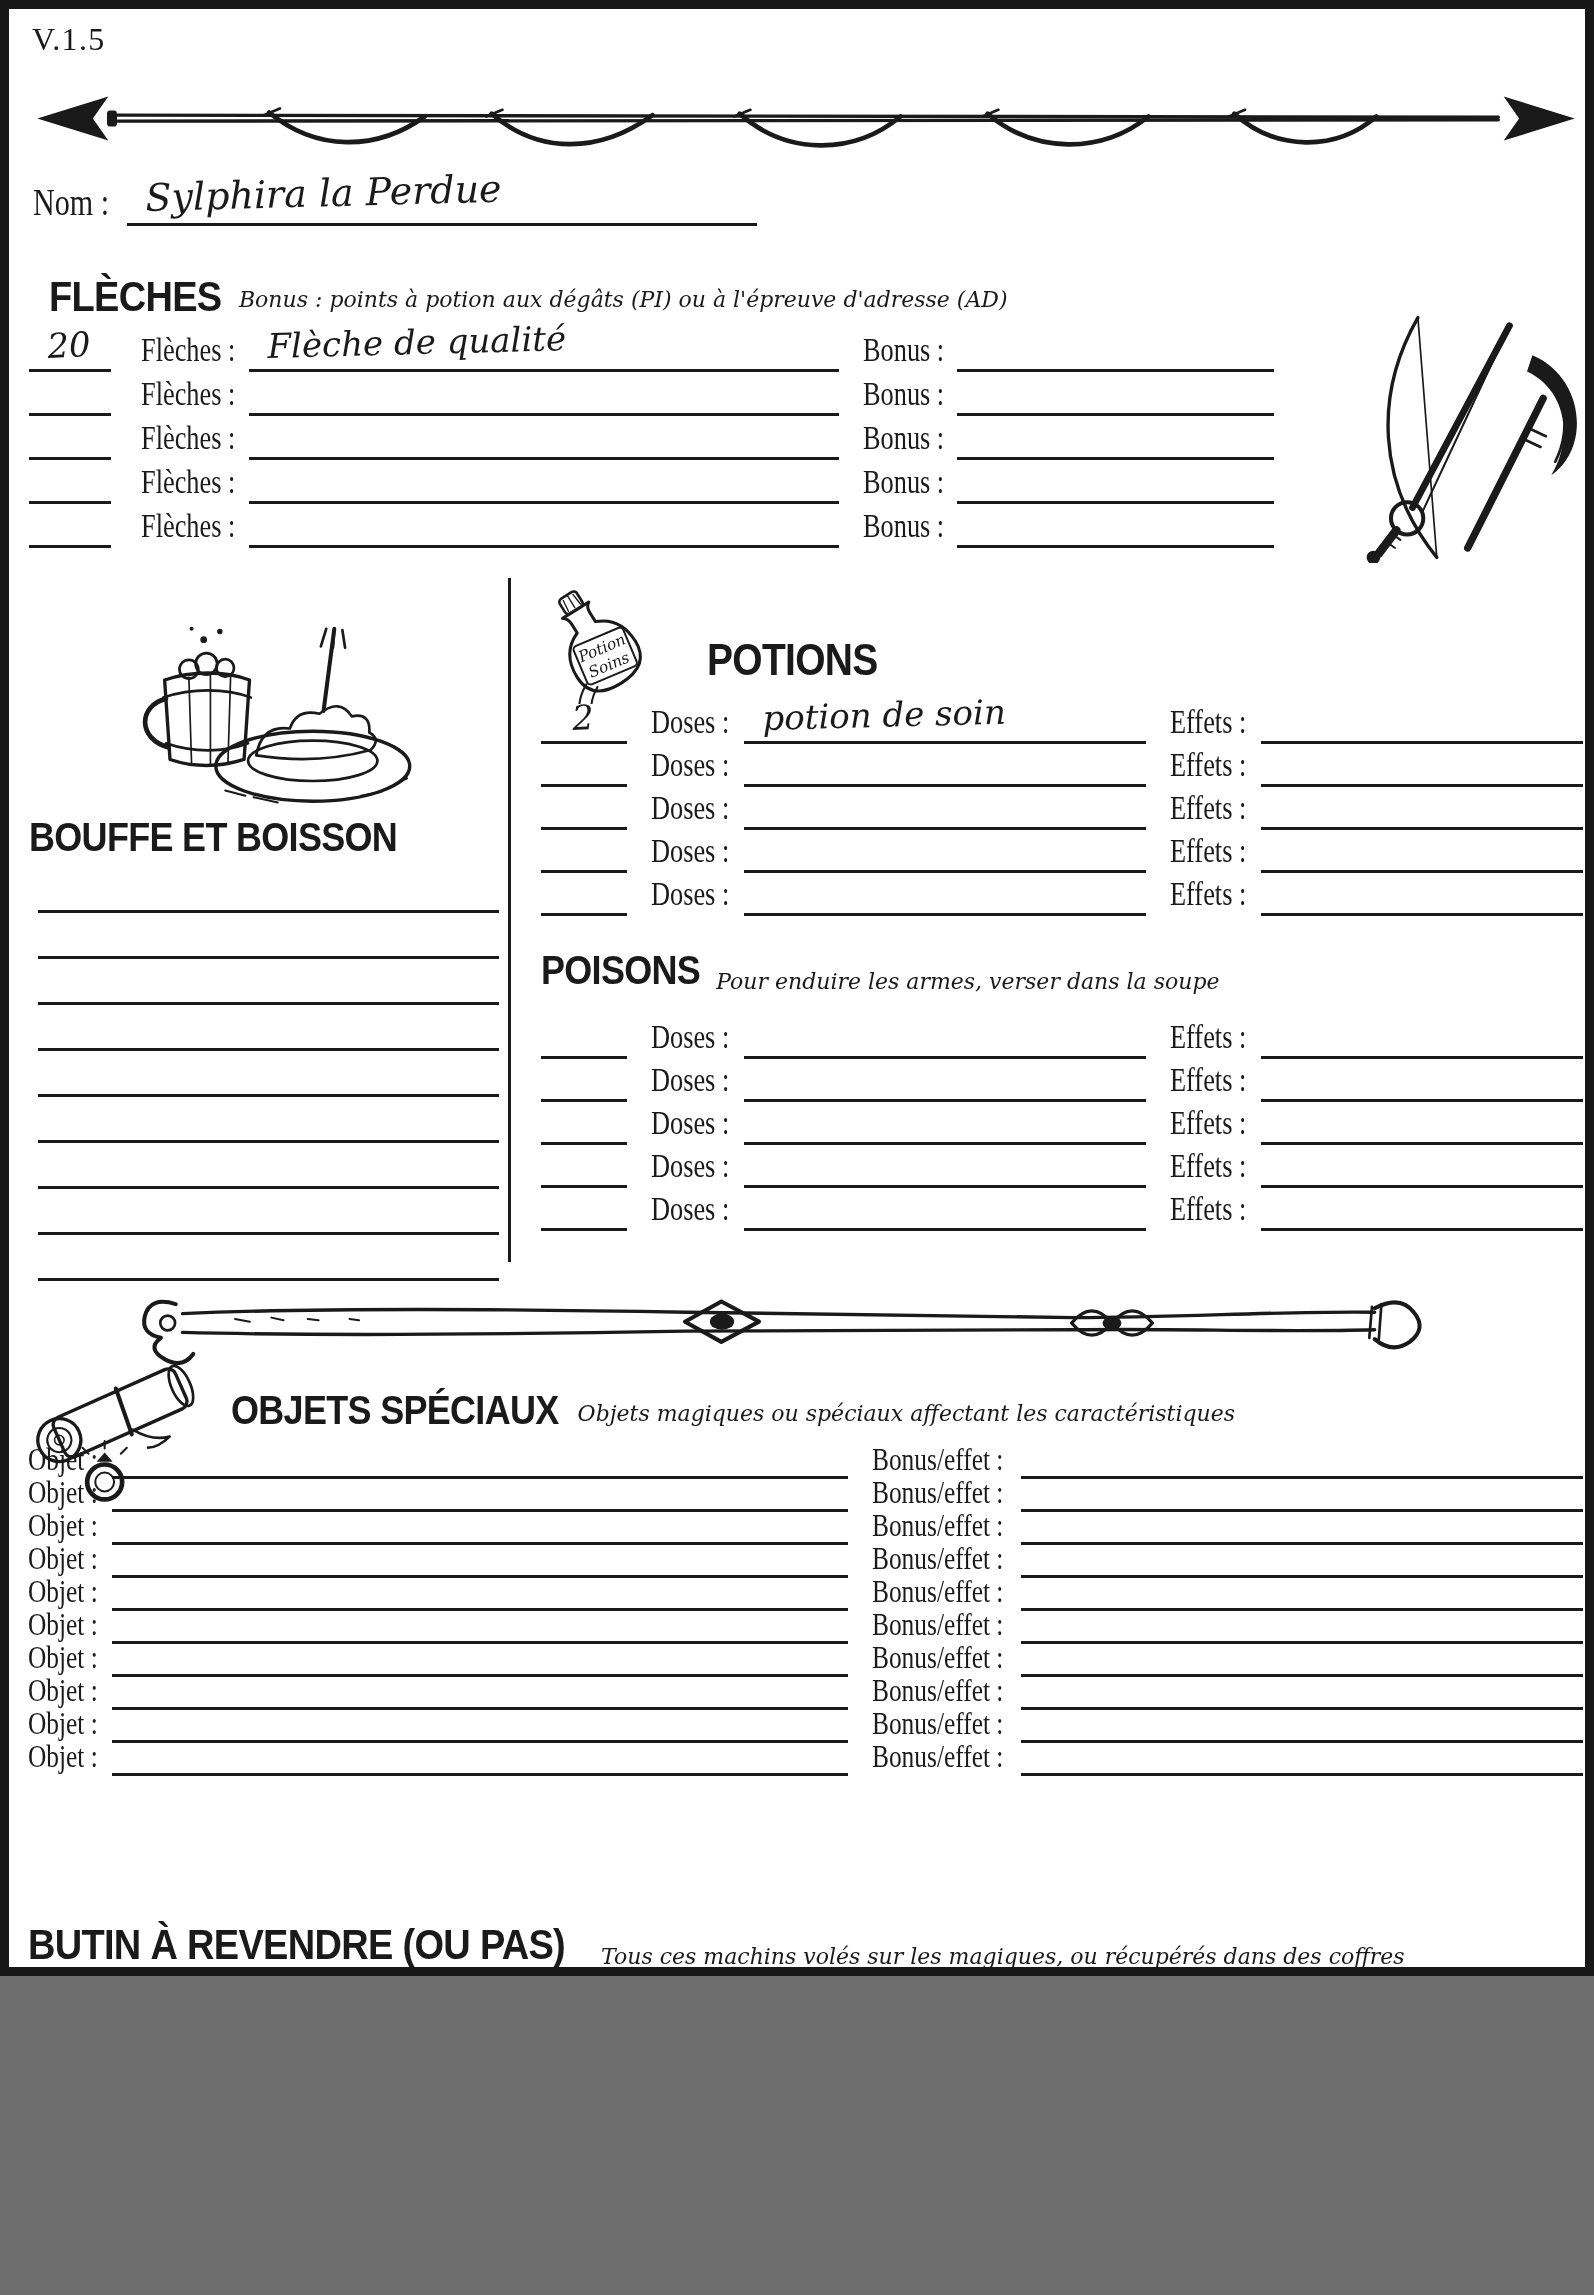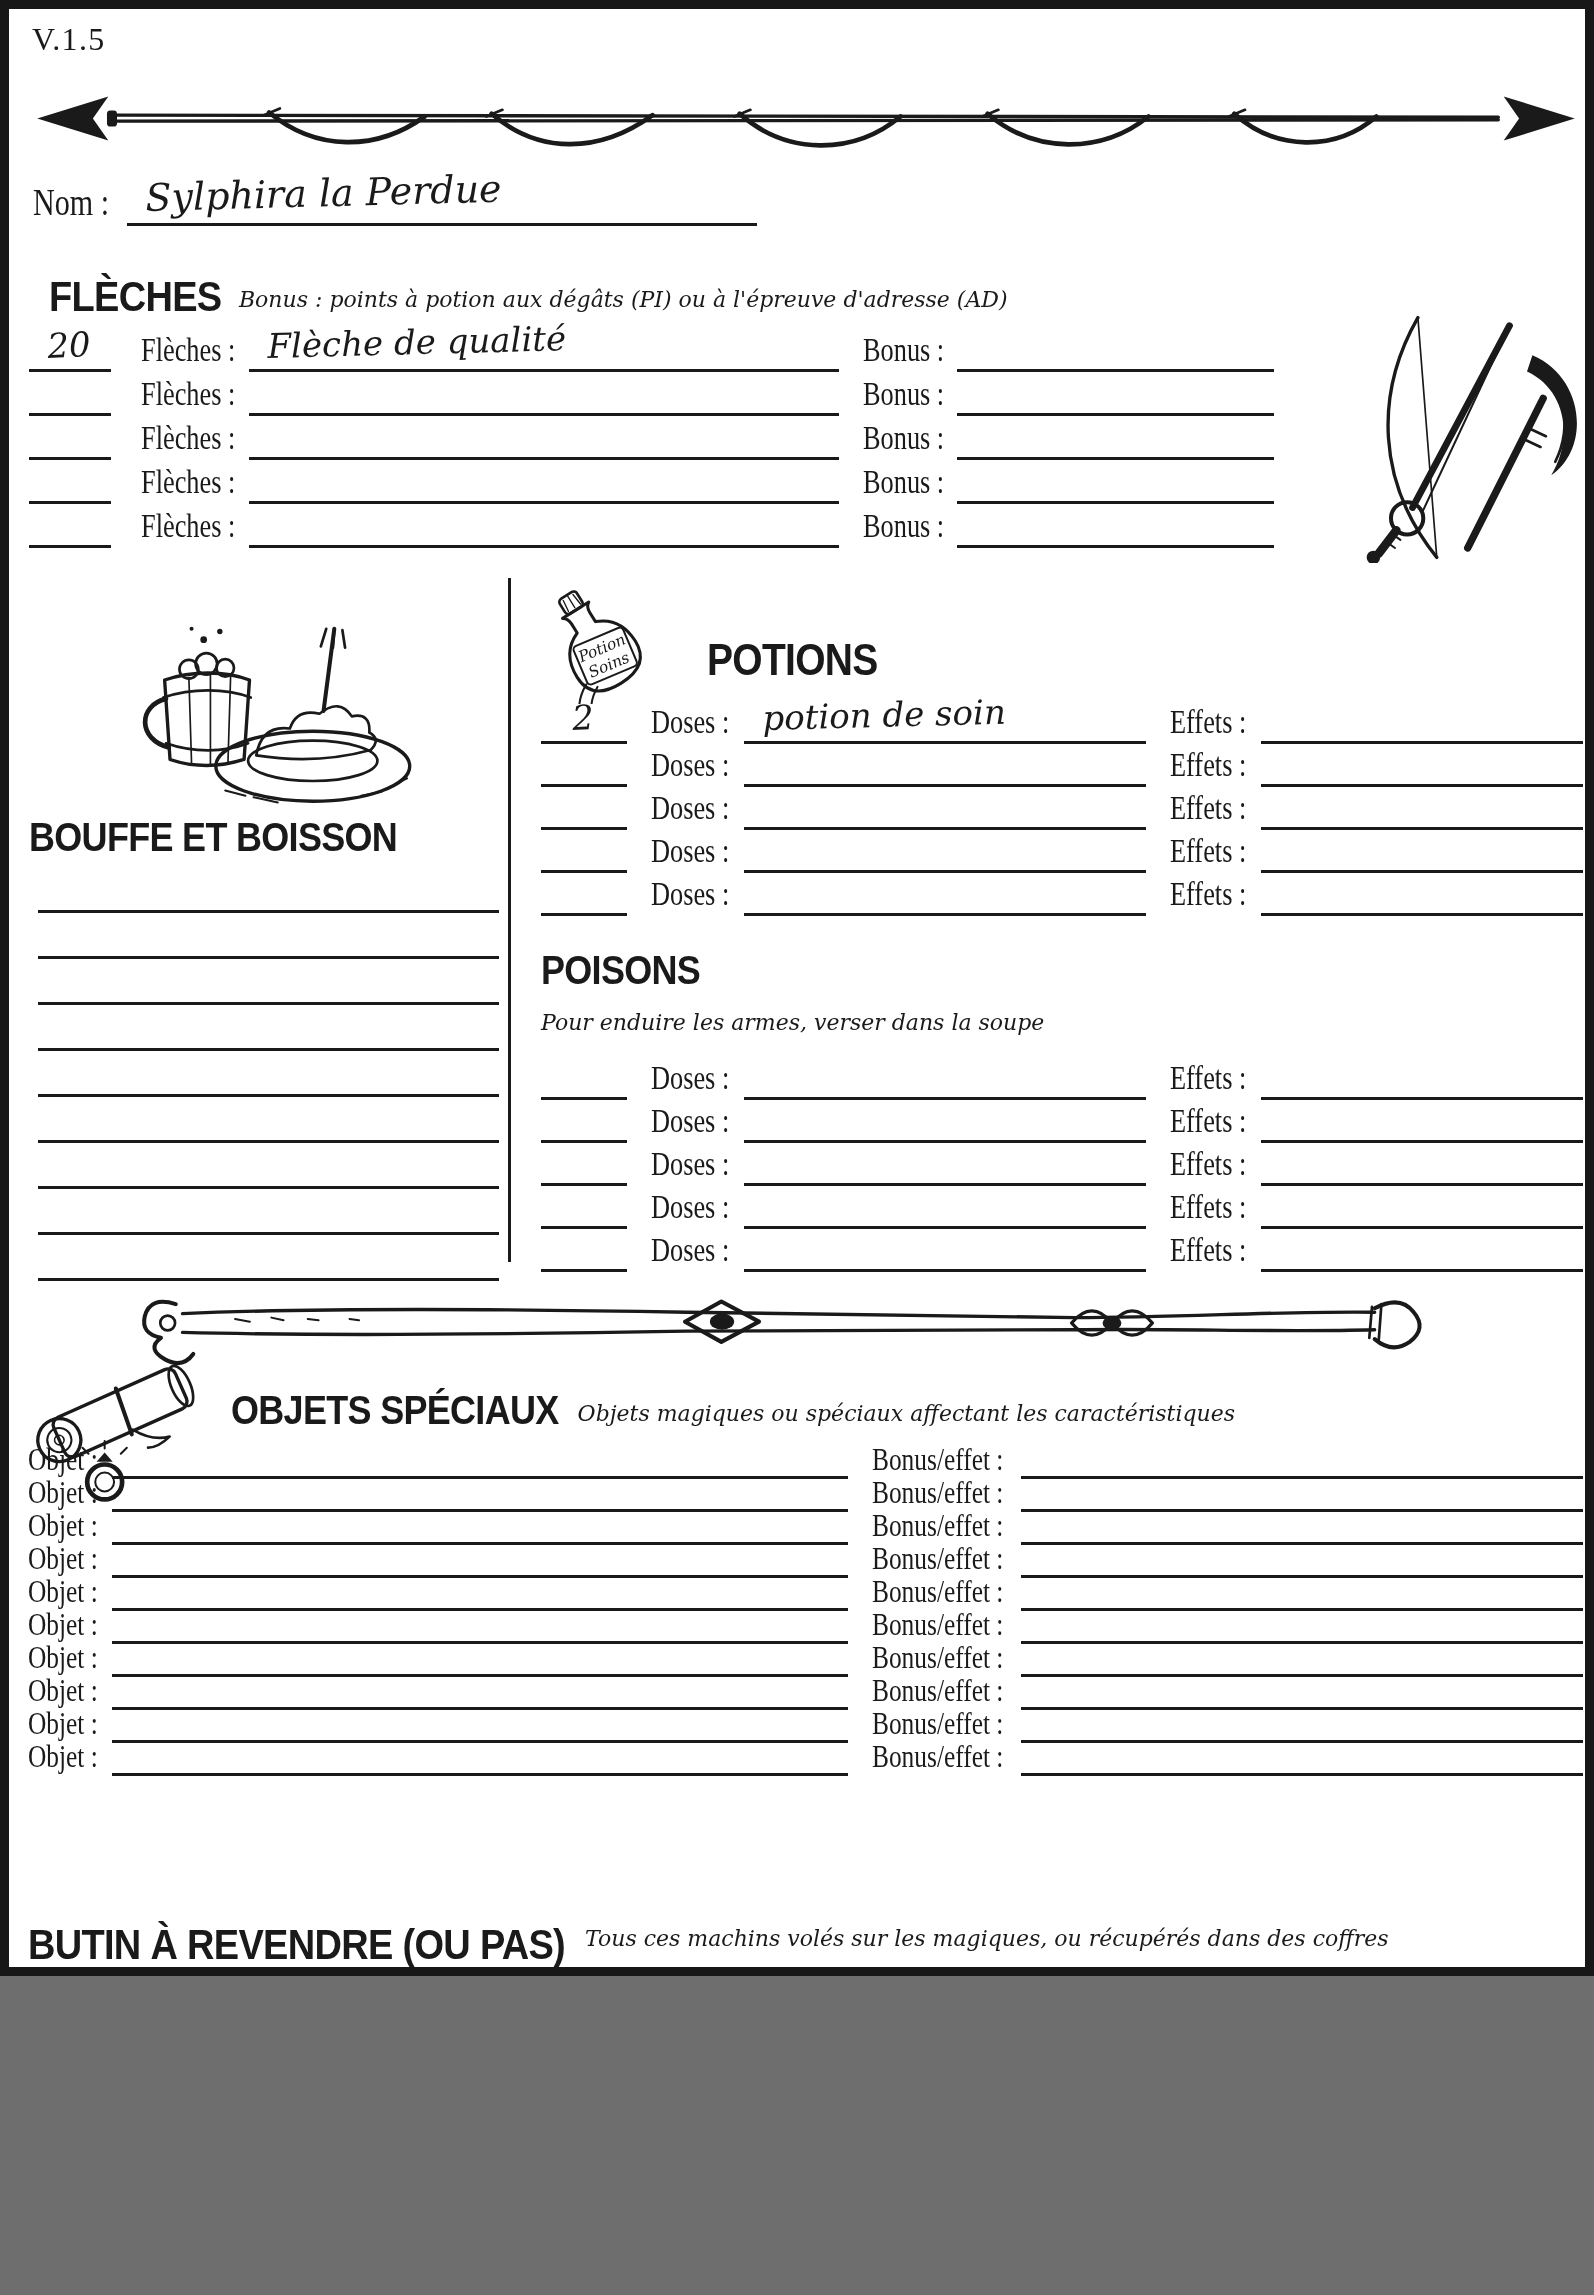--- a/index.html
+++ b/index.html
@@ -62,38 +62,38 @@
   .right-col { flex:1; position:relative; padding-left:30px; }
   .potion-art { position:absolute; left:17.5px; top:1.3px; }
   .potions-head { margin-left:166px; padding-top:63px; }
   .potions-head .head { font-size:39px; }
   .potions-rows { margin-top:16px; }
   .prow { height:43px; }
   .prow .qty { width:86px; margin-right:24px; }
   .prow .grow { margin-left:9.4px; }
   .prow .lab-eff { margin-left:24px; }
   .prow .eff { width:322px; margin-left:9.4px; }
-  .poisons-head { margin-top:36px; display:flex; align-items:flex-start; gap:16px;flex-direction:column; }
+  .poisons-head { margin-top:36px; display:flex; align-items:flex-end; gap:16px; }
   .poisons-head .head { font-size:36px; }
   .poisons-rows { margin-top:21.6px; }
   
   .staff-wrap { position:absolute; top:1264px; left:125px; }
   
   .objets-art { position:absolute; top:1322px; left:15px; }
   .objets-head { position:absolute; top:1383px; left:222px; display:flex; align-items:center; gap:19px; }
   .objets-head .head { font-size:36px; }
   .objets-rows { position:absolute; top:1437px; left:19px; width:1555px; }
   .orow { height:33px; }
   .orow .lab { font-size:27px; padding-bottom:2.7px; }
   .orow .oline { flex:1; margin-left:9.4px; height:30px; }
   .orow .lab-be { margin-left:24px; }
   .orow .bline { width:562px; margin-left:9.4px; height:30px; }
   .orow .line { border-bottom-width:3.4px; }
   
-  .butin-head { position:absolute; top:1917px; left:19px; display:flex; align-items:flex-start; gap:20px; }
+  .butin-head { position:absolute; top:1917px; left:19px; display:flex; align-items:flex-end; gap:36px; }
   .butin-head .head { font-size:38px; }
   .butin-lines { position:absolute; top:1972px; left:17.5px; width:1558px; }
   .butin-line { height:43px; border-bottom:4px solid #1a1a1a; }
   
   svg { display:block; }
   .ink { stroke:#1a1a1a; fill:none; stroke-linecap:round; stroke-linejoin:round; }
   .inkfill { fill:#1a1a1a; stroke:none; }
 </style>
 </head>
 <body>

